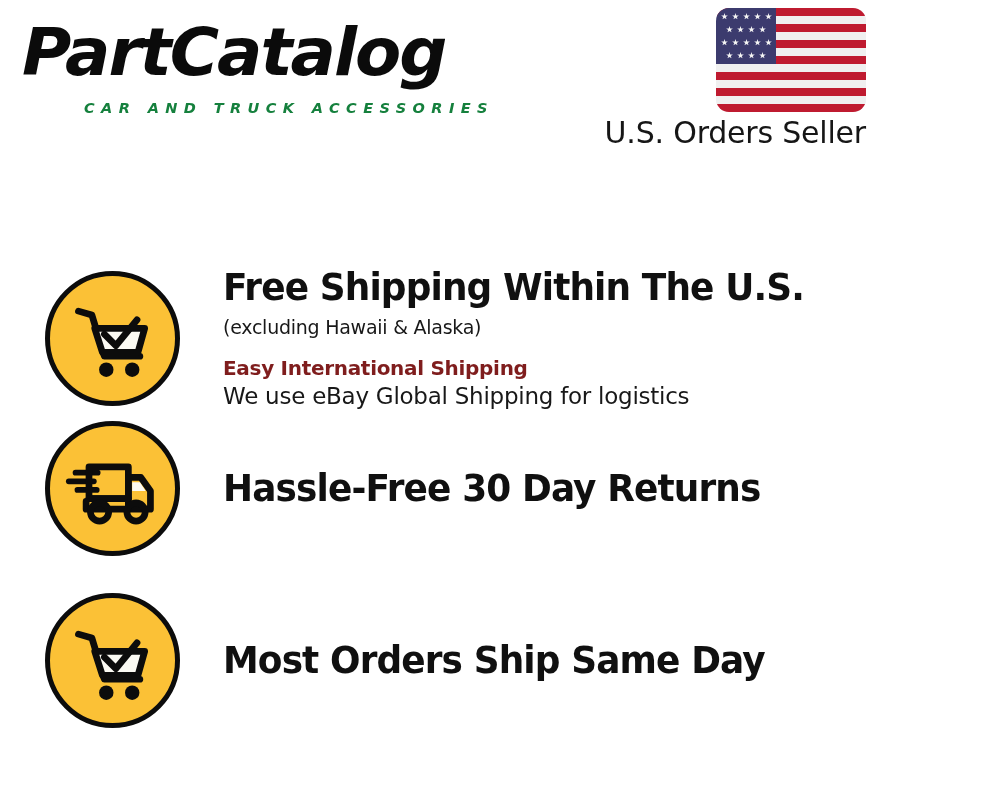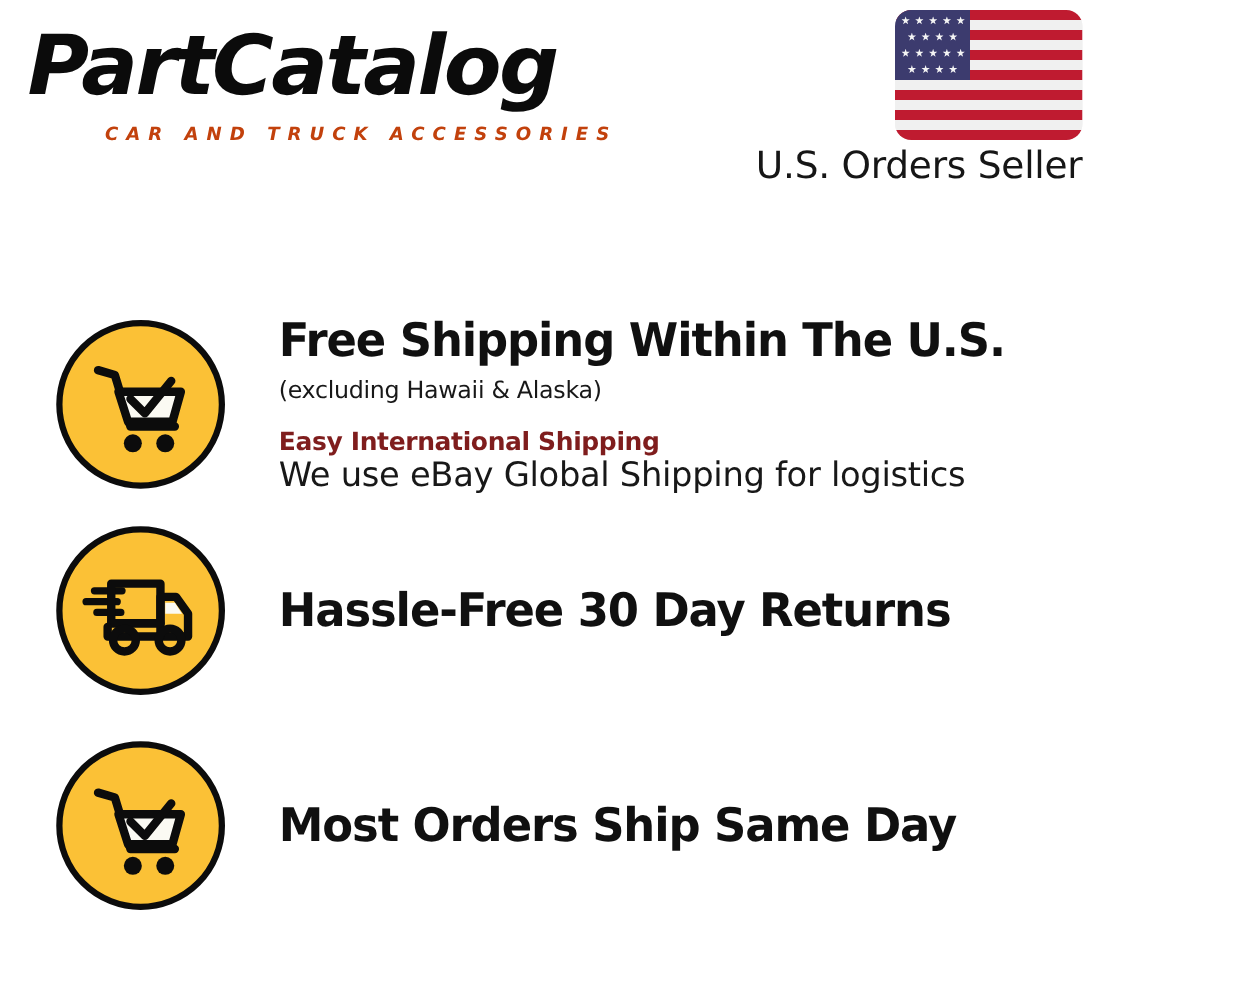--- a/index.html
+++ b/index.html
@@ -51,21 +51,21 @@
   }
   .brand-tagline {
     position: absolute;
     left: 62px;
     top: 82px;
     font-family: "DejaVu Sans", sans-serif;
     font-weight: 700;
     font-style: italic;
     font-size: 14.5px;
     letter-spacing: 6.4px;
-    color: #c2410c;
+    color: #15803d;
     white-space: nowrap;
   }
 
   
   .seller-block {
     position: absolute;
     right: 14px;
     top: 8px;
     width: 270px;
     text-align: right;
@@ -122,21 +122,21 @@
     top: 200px;
     width: 1000px;
   }
   .feature-row {
     position: absolute;
     left: 0;
     width: 1000px;
     display: flex;
     align-items: center;
   }
-  .feature-row.row-0 { top: 51px;  }
+  .feature-row.row-0 { top: 66px;  }
   .feature-row.row-1 { top: 221px; }
   .feature-row.row-2 { top: 393px; }
 
   .icon-badge {
     position: relative;
     flex: 0 0 auto;
     margin-left: 45px;
     width: 135px;
     height: 135px;
     border-radius: 50%;
@@ -187,21 +187,21 @@
     font-size: 20px;
     line-height: 26px;
     letter-spacing: -0.3px;
     color: #7f1d1d;
     white-space: nowrap;
   }
   .feature-subhead-note {
     margin-top: 1px;
     font-family: "DejaVu Sans", sans-serif;
     font-weight: 400;
-    font-size: 27px;
+    font-size: 23px;
     line-height: 28px;
     letter-spacing: -0.25px;
     color: #181818;
     white-space: nowrap;
   }
 </style>
 </head>
 <body>
 
 <div class="header">

